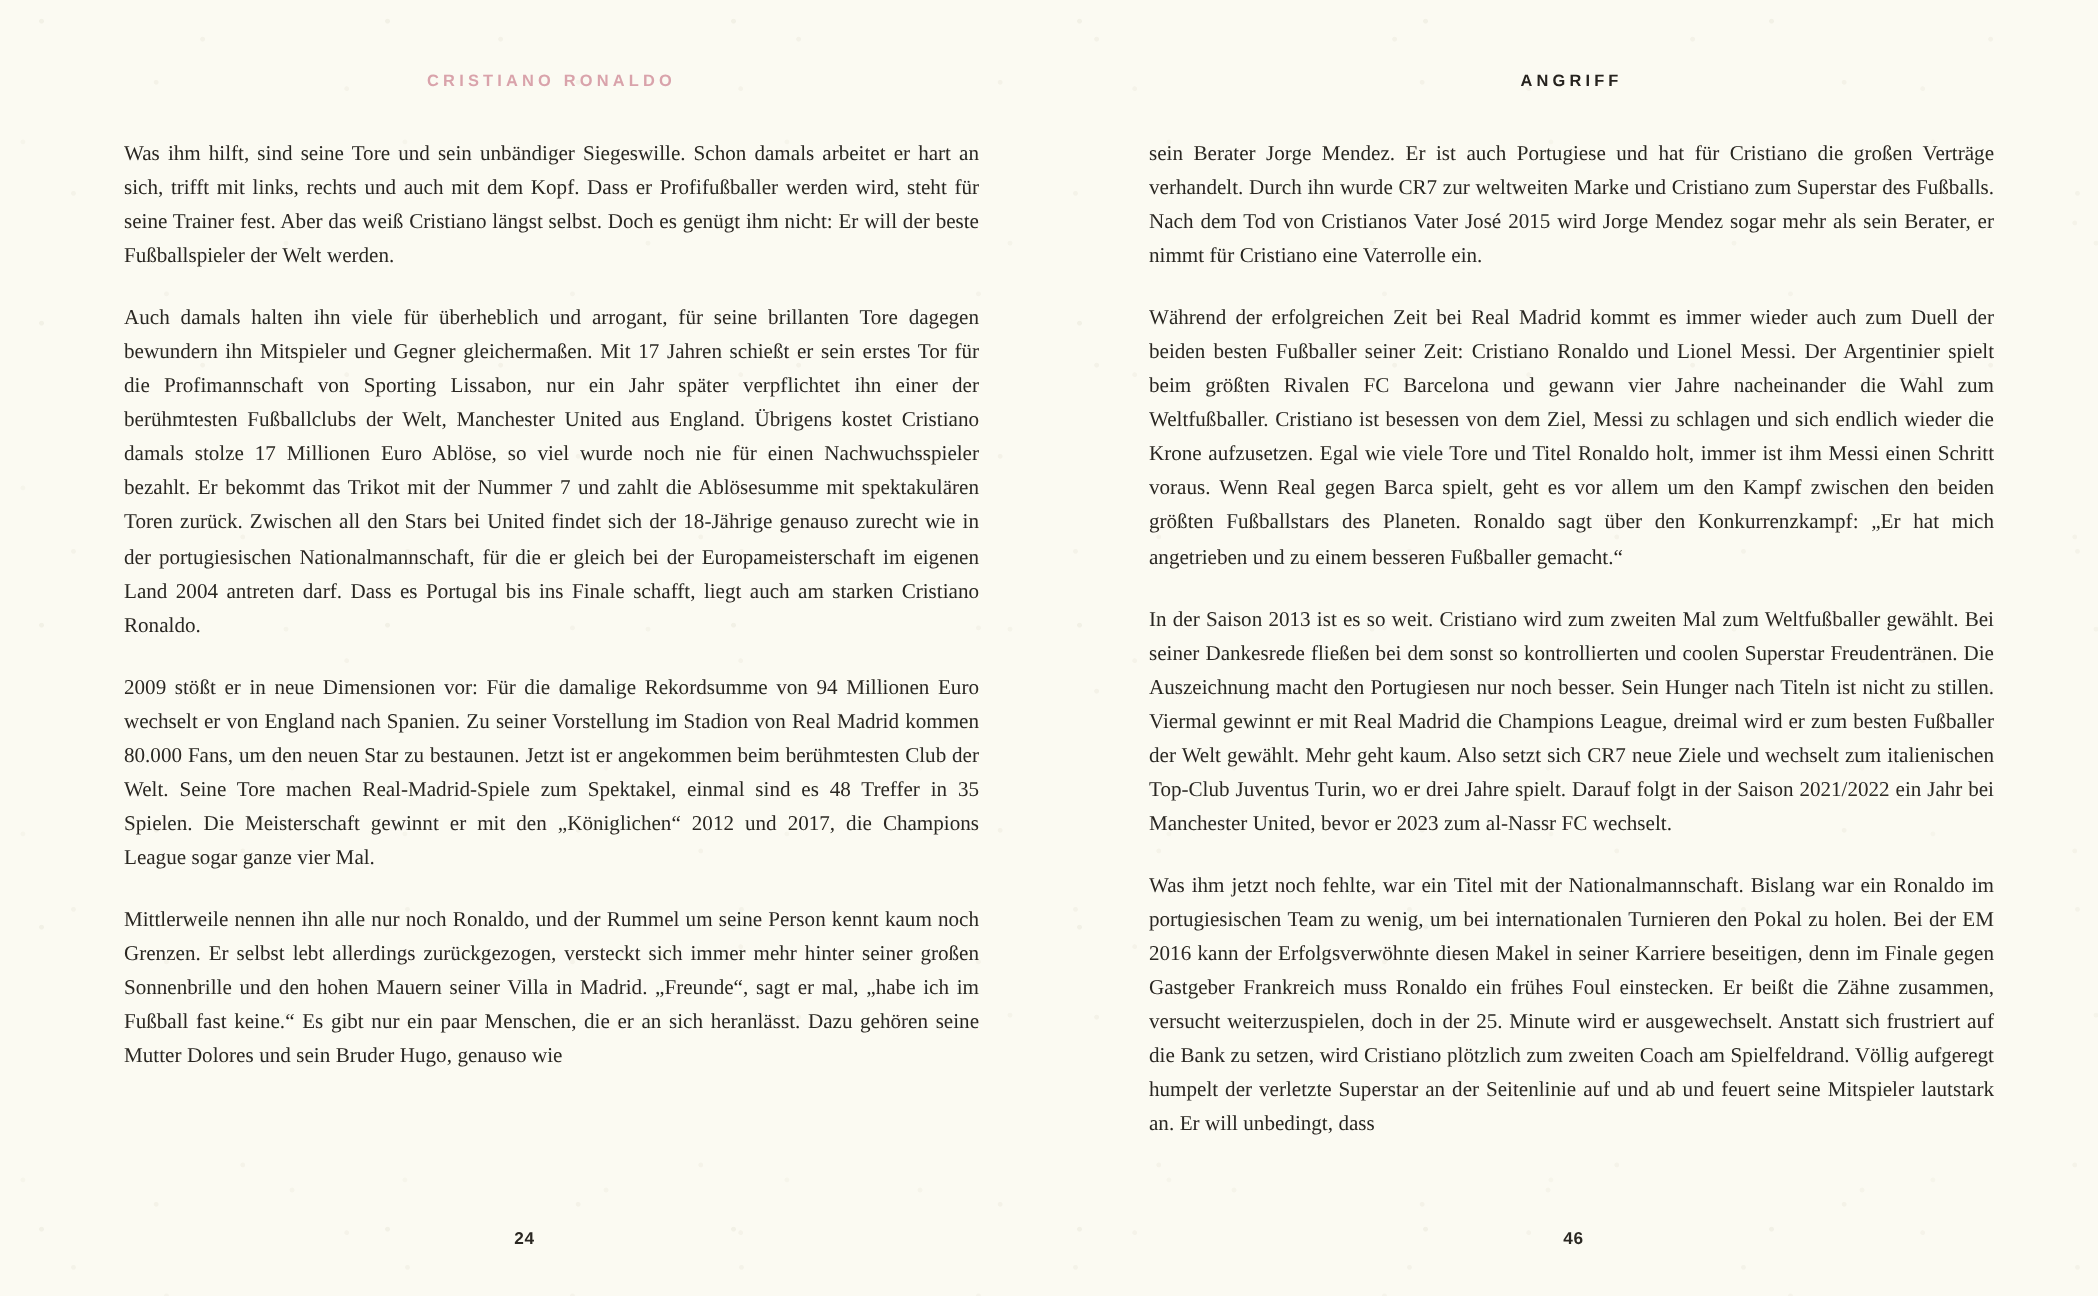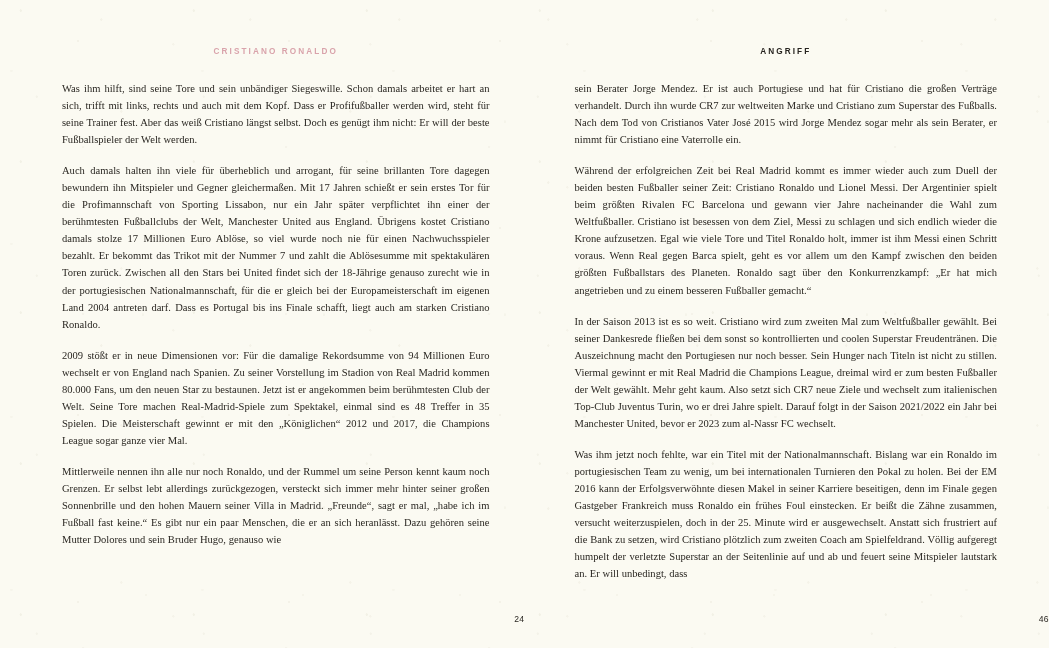--- a/index.html
+++ b/index.html
@@ -49,21 +49,21 @@
   .page-left  { padding: 0 35px 0 62px; }
   .page-right { padding: 0 52px 0 50px; }
 
   .running-head {
     text-align: center;
     font-family: "Liberation Sans", "DejaVu Sans", sans-serif;
     font-size: 8.2px;
     letter-spacing: 2.1px;
     font-weight: 600;
     margin: 0;
-    padding-top: 47px;
+    padding-top: 36px;
     height: 14px;
   }
   .running-head.rose { color: #d9a3ab; }
   .running-head.dark { color: #26231f; }
 
   .textblock {
     margin-top: 19px;
   }
   p.body {
     margin: 0 0 14px 0;
@@ -76,24 +76,24 @@
     word-spacing: .1px;
   }
   p.body.indent { text-indent: 1.45em; margin-top: -14px; }
   p.body.last { margin-bottom: 0; }
 
   .folio {
     position: absolute;
     left: 0;
     right: 0;
     bottom: 24px;
-    text-align: right;
+    text-align: center;
     font-family: "Liberation Sans", "DejaVu Sans", sans-serif;
     font-size: 8.6px;
-    font-weight: 400;
+    font-weight: 700;
     color: #2a2722;
     letter-spacing: .4px;
   }
 </style>
 </head>
 <body>
 
 <div class="paper-texture"></div>
 
 <div class="spread">

